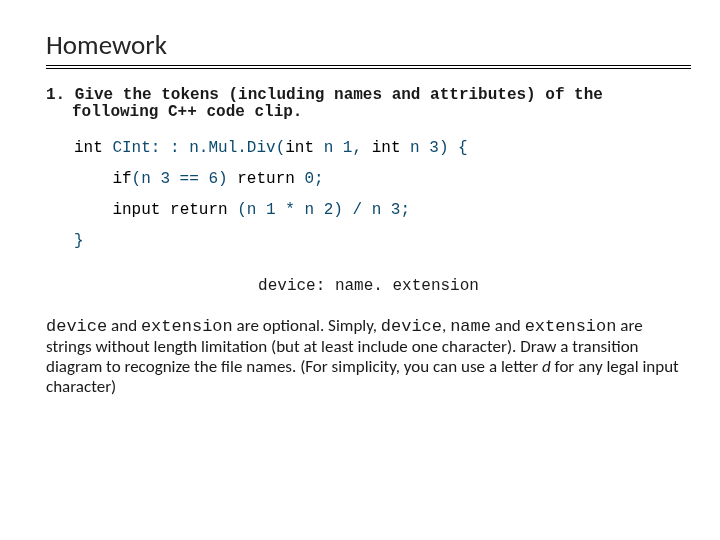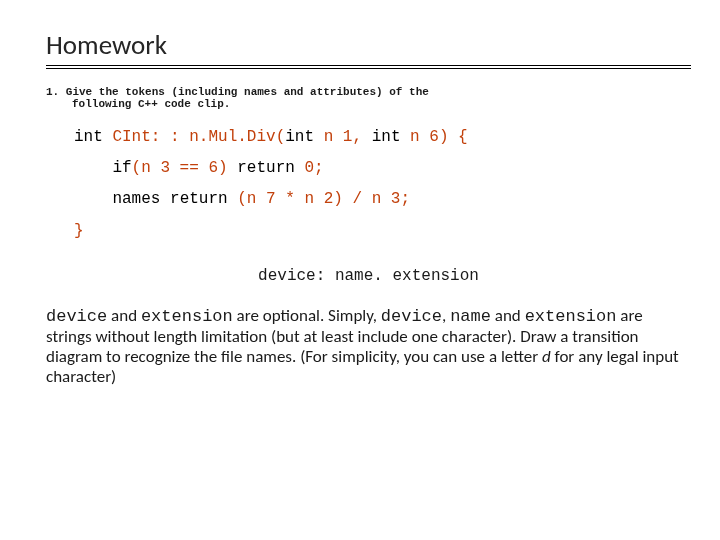--- a/index.html
+++ b/index.html
@@ -22,39 +22,39 @@
     margin: 0 0 4px 0;
     color: #262626;
   }
   .title-rule {
     border: none;
     border-top: 4px double #000;
     margin: 3px 0 18px 0;
   }
   .q1 {
     font-family: 'Courier New', Courier, monospace;
-    font-size: 11px;
+    font-size: 16px;
     font-weight: bold;
     line-height: 1.05;
     margin: 0 0 12px 0;
   }
   .q1-indent {
     padding-left: 26px;
   }
   .code-block {
     margin: 6px 0 12px 28px;
     font-family: 'Courier New', Courier, monospace;
     font-size: 16px;
     line-height: 1.95;
   }
   .code-line {
     white-space: pre;
   }
   .kw  { color: #000000; }
-  .id  { color: #c2410c; text-align: right; }
+  .id  { color: #0c4a6e; text-align: right; }
   .q2 {
     font-family: 'Gill Sans', 'Gill Sans MT', Calibri, sans-serif;
     font-size: 17px;
     line-height: 1.18;
     margin: 2px 0 0 0;
   }
   .q2 .mono {
     font-family: 'Courier New', Courier, monospace;
     font-size: 17px;
   }
@@ -75,23 +75,23 @@
   <h1 class="title">Homework</h1>
   <hr class="title-rule">
 
   <div class="q1">
     <span>1.</span>
     <span>Give the tokens (including names and attributes) of the</span><br>
     <span class="q1-indent">following C++ code clip.</span>
   </div>
 
   <div class="code-block">
-    <div class="code-line"><span class="kw">int</span><span class="id"> CInt: : n.Mul.Div(</span><span class="kw">int</span><span class="id"> n 1, </span><span class="kw">int</span><span class="id"> n 6) {</span></div>
+    <div class="code-line"><span class="kw">int</span><span class="id"> CInt: : n.Mul.Div(</span><span class="kw">int</span><span class="id"> n 1, </span><span class="kw">int</span><span class="id"> n 3) {</span></div>
     <div class="code-line">    <span class="kw">if</span><span class="id">(n 3 == 6) </span><span class="kw">return</span><span class="id"> 0;</span></div>
-    <div class="code-line">    <span class="kw">names</span><span> </span><span class="kw">return</span><span class="id"> (n 7 * n 2) / n 3;</span></div>
+    <div class="code-line">    <span class="kw">input</span><span> </span><span class="kw">return</span><span class="id"> (n 1 * n 2) / n 3;</span></div>
     <div class="code-line"><span class="id">}</span></div>
   </div>
 
   <div class="q2">
     <span class="center-line">device: name. extension</span>
     <span class="mono">device</span><span> and </span><span class="mono">extension</span><span> are optional. Simply, </span><span class="mono">device</span><span>, </span><span class="mono">name</span><span> and </span><span class="mono">extension</span><span> are strings without length limitation (but at least include one character). Draw a transition diagram to recognize the file names. (For simplicity, you can use a letter </span><span class="ital">d</span><span> for any legal input character)</span>
   </div>
 
 </div>
 

